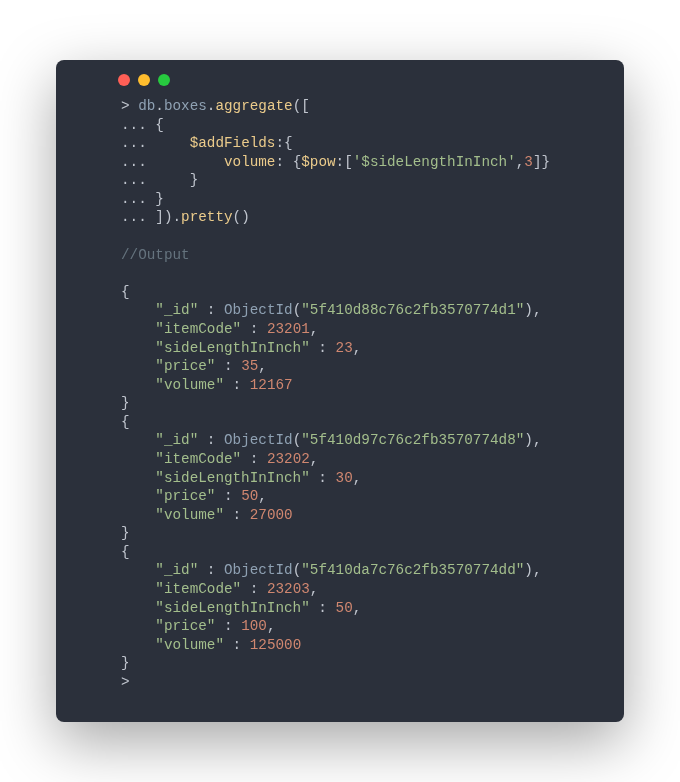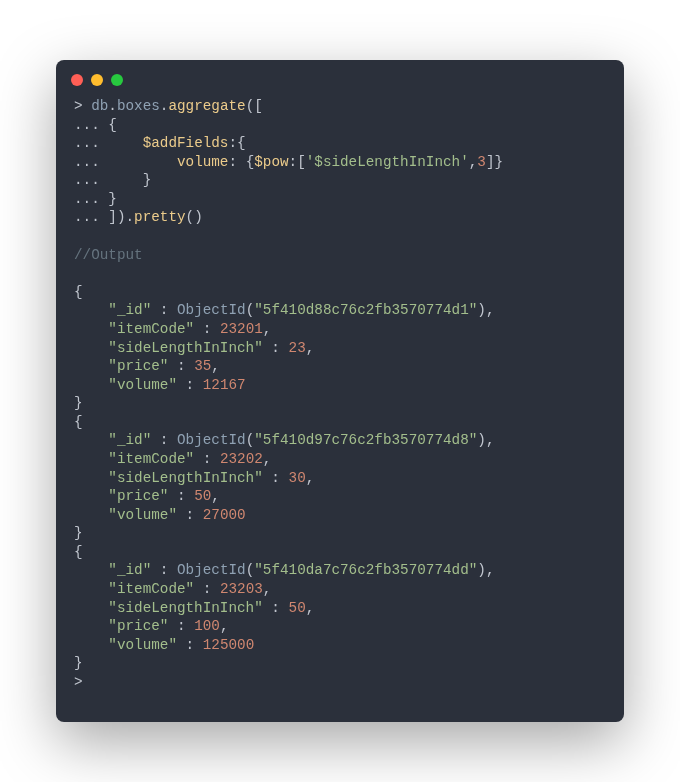--- a/index.html
+++ b/index.html
@@ -9,20 +9,21 @@
       display: flex;
       justify-content: center;
       padding: 60px 20px;
     }
     .window {
       width: 568px;
       background: #2b303b;
       border-radius: 8px;
       box-shadow: 0 20px 60px rgba(0,0,0,0.35);
       overflow: hidden;
+      padding-left: 47px;
     }
     .titlebar {
       display: flex;
       gap: 8px;
       padding: 14px 15px 8px 15px;
       align-items: center;
     }
     .dot {
       width: 12px;
       height: 12px;

